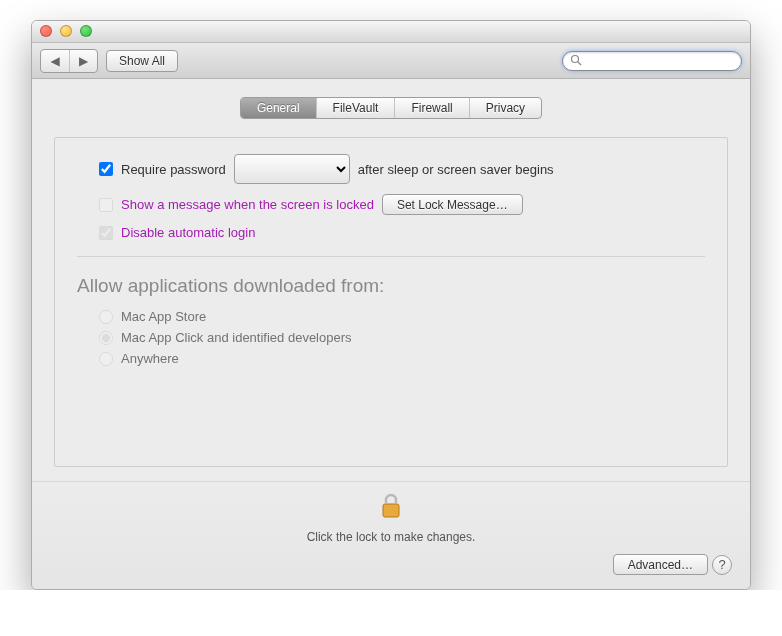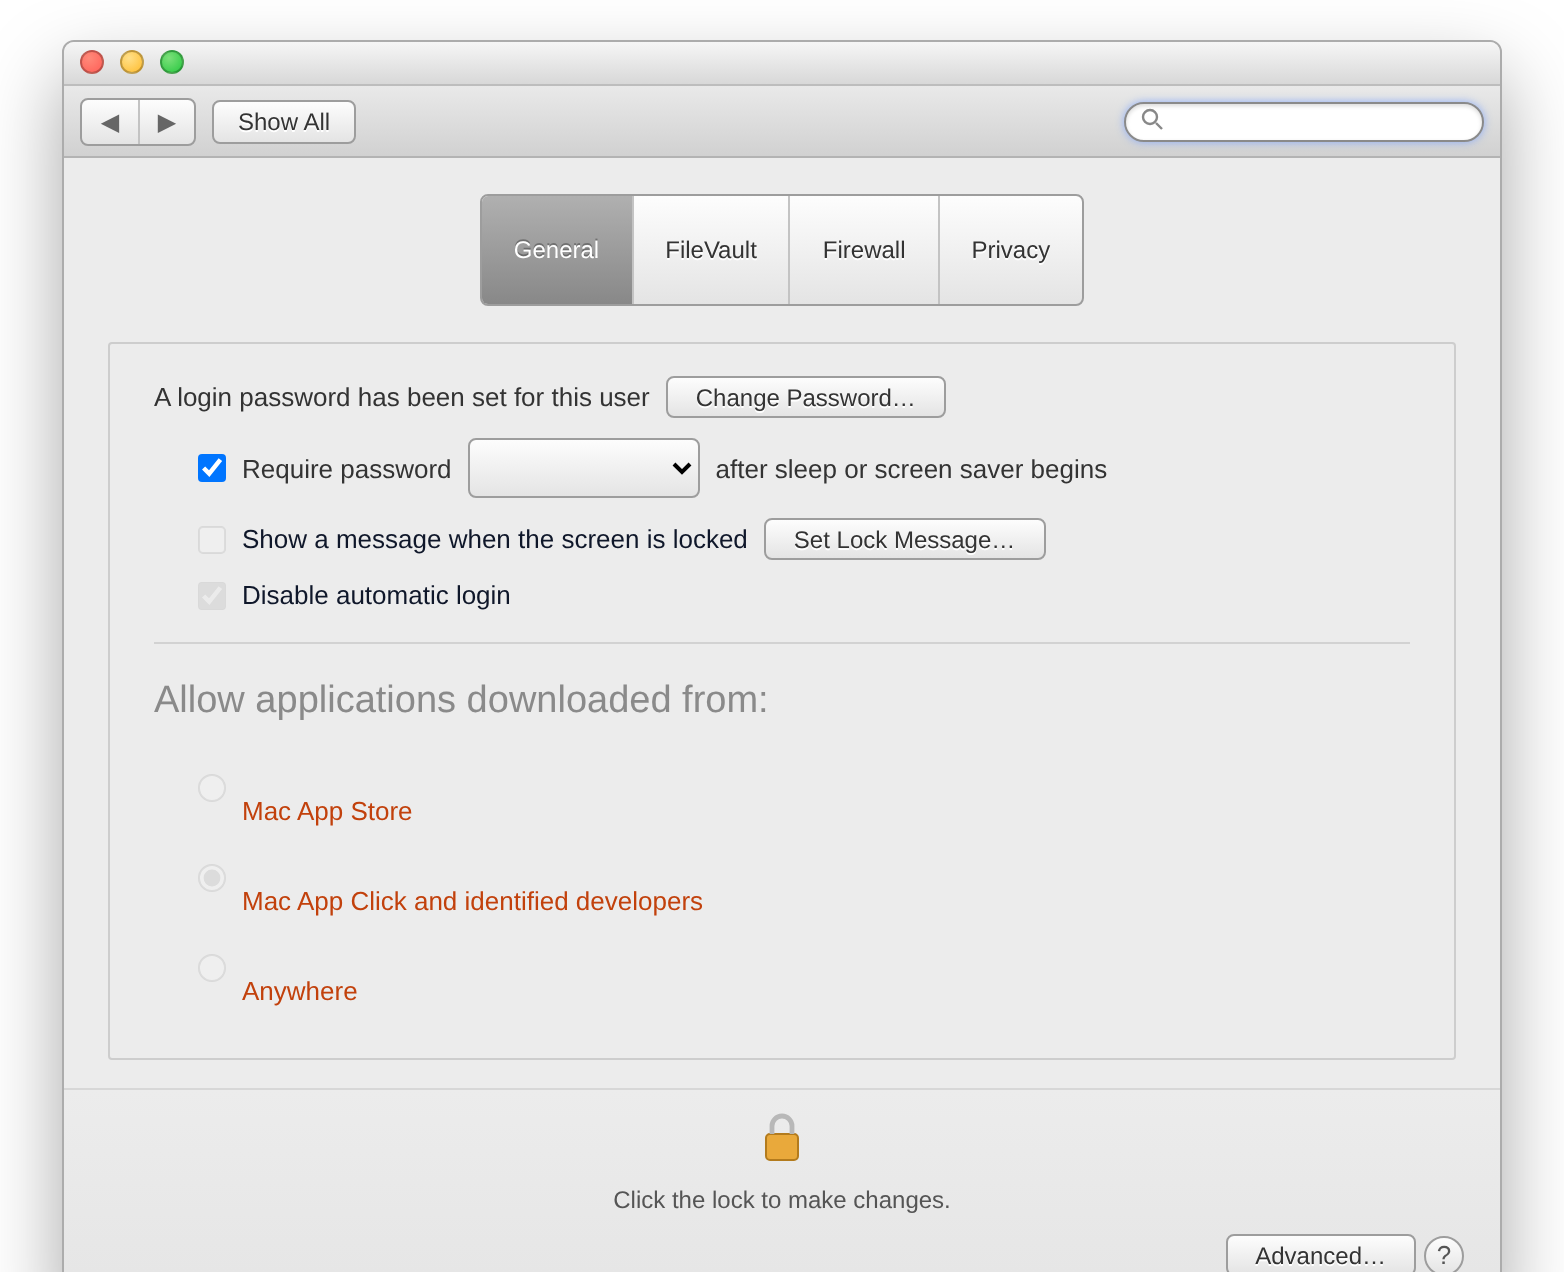--- a/index.html
+++ b/index.html
@@ -98,21 +98,21 @@
     display: flex; justify-content: center; margin-bottom: 18px;
   }
   .seg {
     display: flex;
     border: 1px solid #9d9d9d;
     border-radius: 4px;
     overflow: hidden;
     background: linear-gradient(#fdfdfd, #e4e4e4);
   }
   .seg .tab {
-    padding: 20px 16px;
+    padding: 3px 16px;
     font-size: 12px;
     color: #333;
     border-left: 1px solid #c3c3c3;
     cursor: default;
     text-shadow: 0 1px 0 #fff;
   }
   .seg .tab:first-child { border-left: none; }
   .seg .tab.active {
     background: linear-gradient(#b0b0b0, #888888);
     color: #fff;
@@ -135,34 +135,34 @@
     border: 1px solid #9d9d9d; border-radius: 4px;
     background: linear-gradient(#fdfdfd, #e4e4e4);
     font-size: 12px; color: #333;
     text-shadow: 0 1px 0 #fff;
     cursor: default;
   }
   input[type=checkbox], input[type=radio] {
     width: 14px; height: 14px;
   }
   input[disabled] { opacity: 0.55; }
-  label.disabled, span.disabled { color: #0f172a; }
+  label.disabled, span.disabled { color: #a21caf; }
   select.inline {
     height: 20px; border: 1px solid #9d9d9d; border-radius: 4px;
     background: linear-gradient(#fdfdfd,#e4e4e4);
     font-size: 16px; padding: 14px 4px;
   }
   hr.divider {
     border: none; border-top: 1px solid #d2d2d2;
     margin: 16px 0 18px;
   }
   .section-label { color: #8a8a8a; font-size: 19px; margin-bottom: 12px; }
   .radio-list { margin-left: 22px; }
   .radio-list .row { margin-bottom: 6px; }
-  .radio-list label.disabled { color: #c2410c; margin-top: 24px; }
+  .radio-list label.disabled { color: #737373; }
   .footer {
     display: flex; align-items: center; gap: 10px;
     padding: 10px 18px 14px;
     border-top: 1px solid #d7d7d7;
     background: linear-gradient(#ececec, #e5e5e5);
     flex-direction: column;
   }
   .lock {
     width: 24px; height: 28px; position: relative;
   }
@@ -219,24 +219,20 @@
       <div class="seg">
         <div class="tab active">General</div>
         <div class="tab">FileVault</div>
         <div class="tab">Firewall</div>
         <div class="tab">Privacy</div>
       </div>
     </div>
 
     <div class="panel">
 
-      <div class="row">
-        <span class="txt">A login password has been set for this user</span>
-        <button class="btn">Change Password…</button>
-      </div>
 
       <div class="row sub">
         <input type="checkbox" checked="" style="">
         <span class="txt">Require password</span>
         <select class="inline">
           <option>immediately</option>
         </select>
         <span class="txt">after sleep or screen saver begins</span>
       </div>
 

